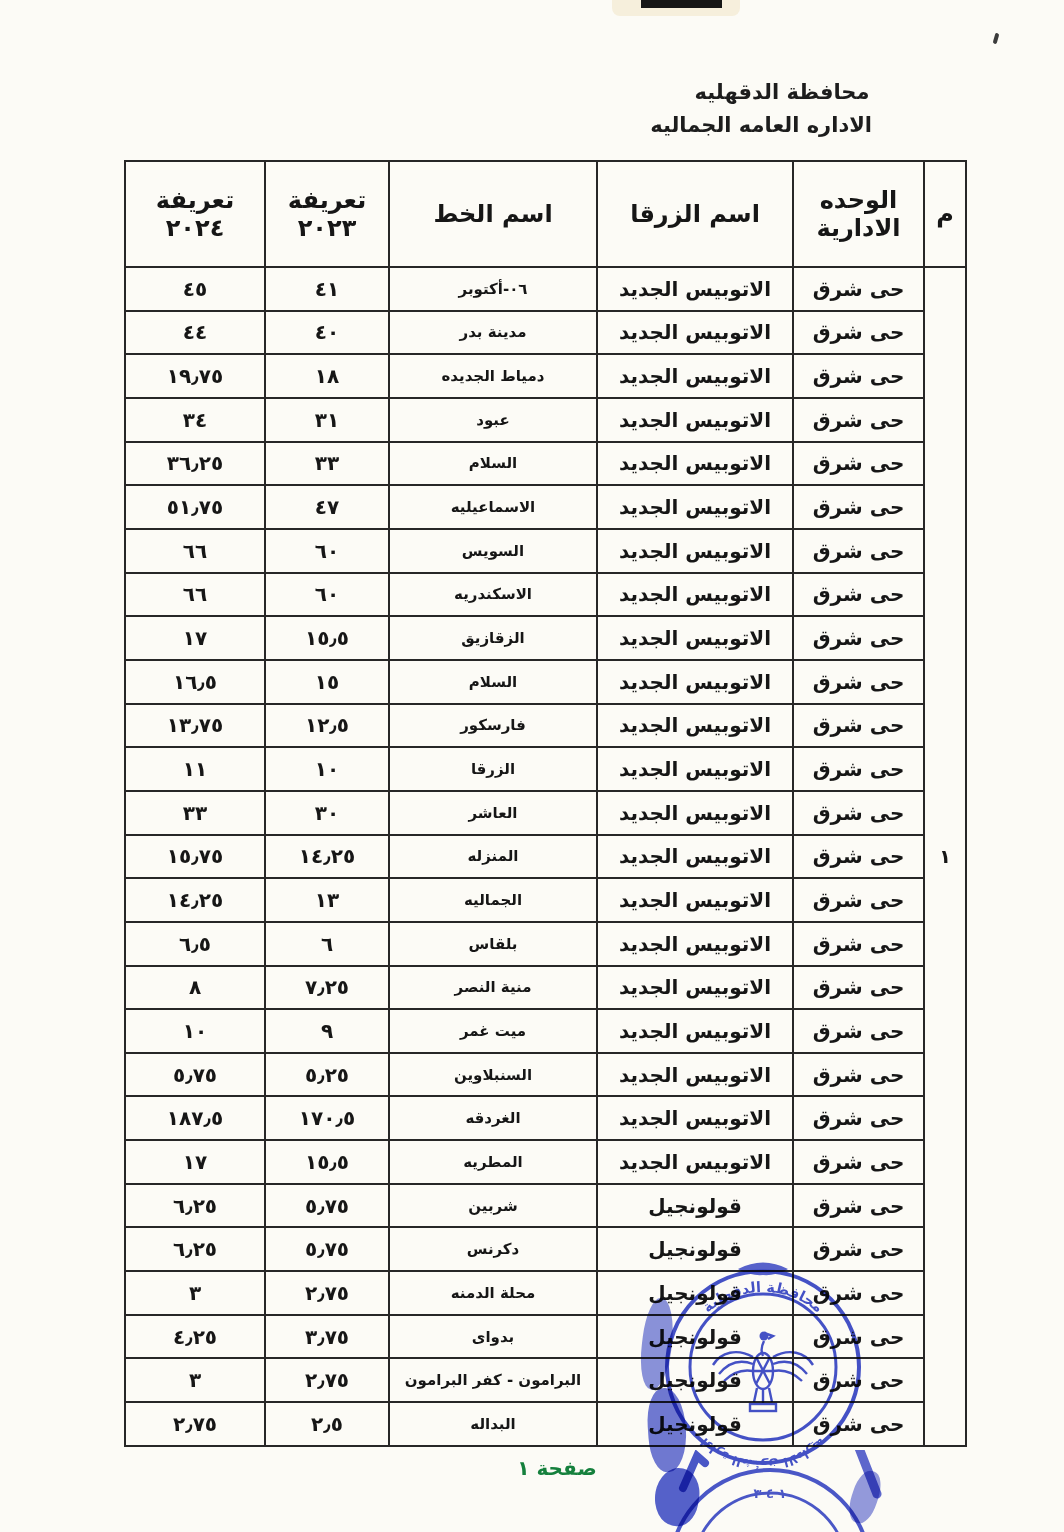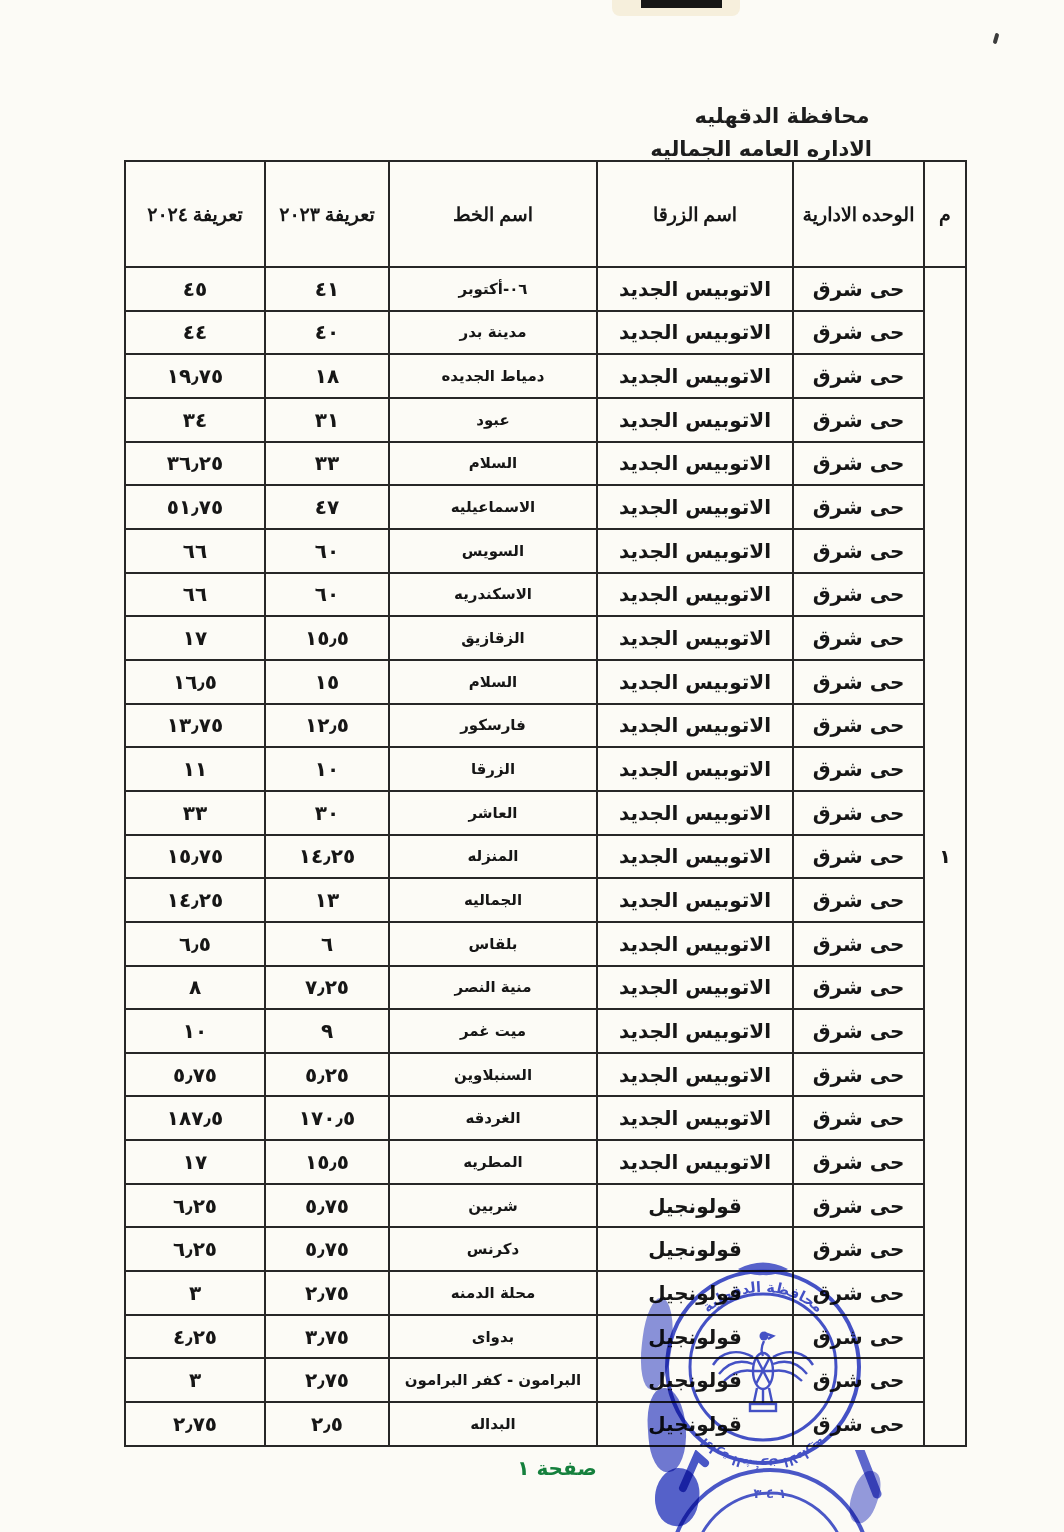--- a/index.html
+++ b/index.html
@@ -10,35 +10,35 @@
     overflow:hidden;
   }
   .page{position:relative;width:1064px;height:1532px;direction:rtl;}
 
   
   .scan-smudge{position:absolute;left:612px;top:0;width:128px;height:16px;background:#f5eeda;border-radius:0 0 8px 8px;opacity:.95;}
   .scan-bar{position:absolute;left:641px;top:0;width:81px;height:8px;background:#161616;}
   .tick-mark{position:absolute;left:994px;top:33px;width:4px;height:11px;background:#3c3c3c;border-radius:2px;transform:rotate(16deg);}
 
   
-  .org-block{position:absolute;left:692px;top:76px;width:180px;text-align:center;color:#1d1d1d;margin-top:24px;}
+  .org-block{position:absolute;left:692px;top:76px;width:180px;text-align:center;color:#1d1d1d;}
   .org-line{font-size:21px;font-weight:bold;line-height:1.55;white-space:nowrap;}
 
   
   .fare-table-wrap{position:absolute;left:124px;top:160px;}
   table.fare{border-collapse:collapse;table-layout:fixed;width:841px;direction:rtl;background:transparent;}
   table.fare th, table.fare td{
     border:2px solid #272727;
     text-align:center;vertical-align:middle;
     color:#161616;font-weight:bold;
     padding:0 2px;overflow:hidden;
   }
   thead tr{height:106px;}
   tbody tr{height:43.66px;}
-  th{font-size:19px;font-family:Liberation Serif, serif;}
+  th{font-size:24px;}
   td{font-size:20px;}
   td.cell-line{font-size:15px;}
   td.col-index{vertical-align:top;padding-top:12px;font-size:19px;}
 
   
   .footer-page{position:absolute;left:497px;top:1456px;width:120px;text-align:center;font-size:20px;font-weight:bold;color:#15803d;}
 
   
   .stamp, .stamp2, .ink{pointer-events:none;mix-blend-mode:multiply;}
   .stamp{position:absolute;left:653px;top:1257px;width:220px;height:220px;opacity:.88;}

